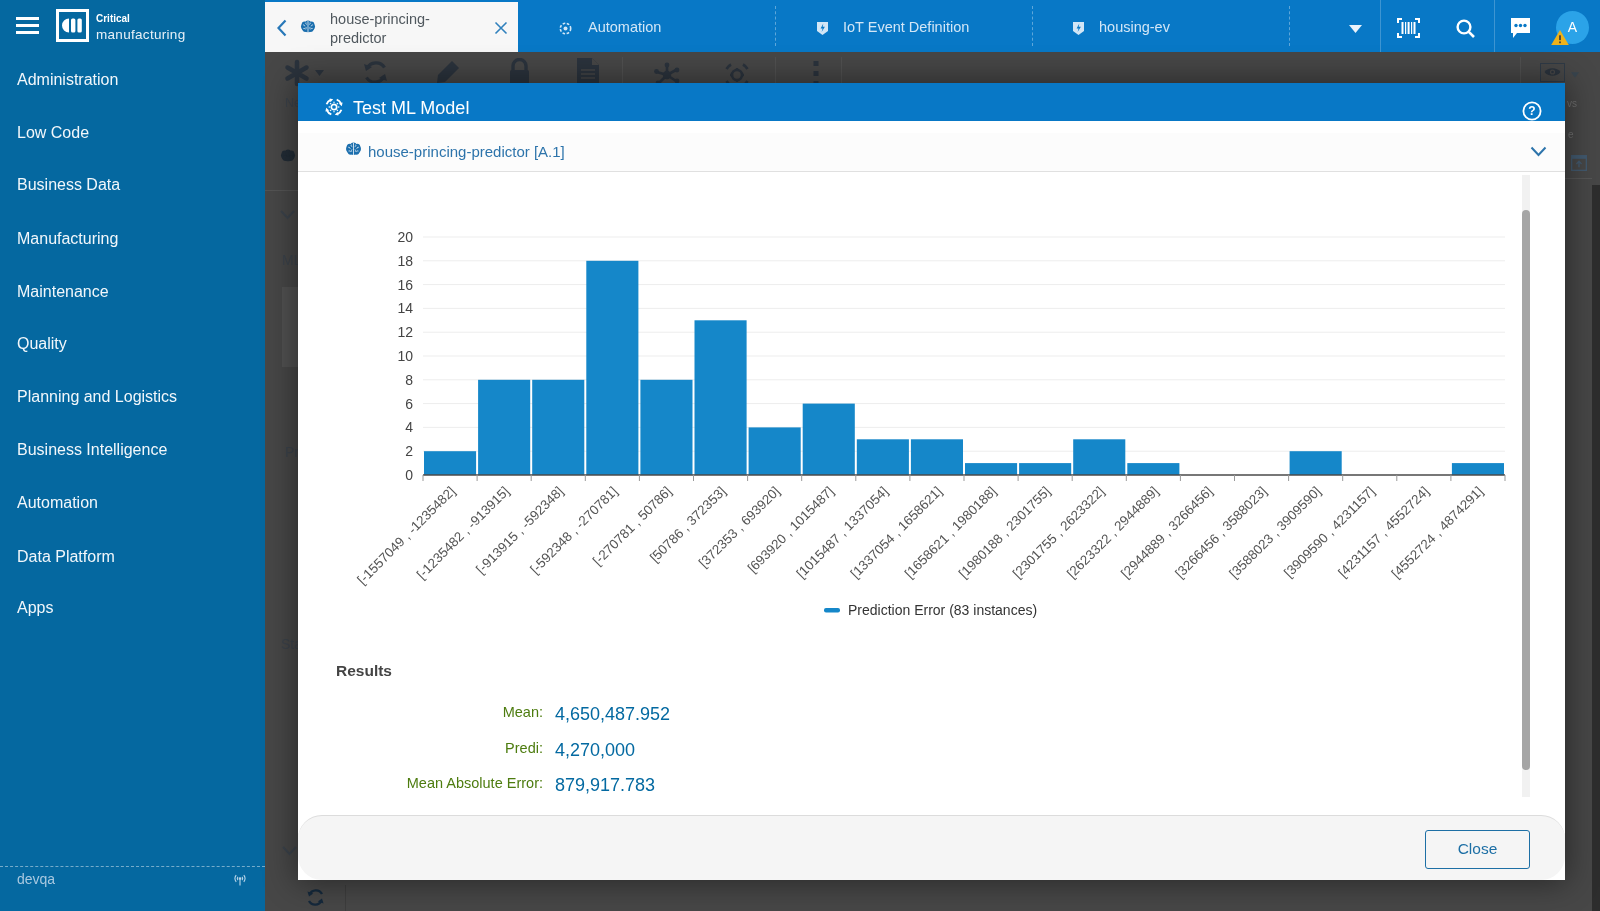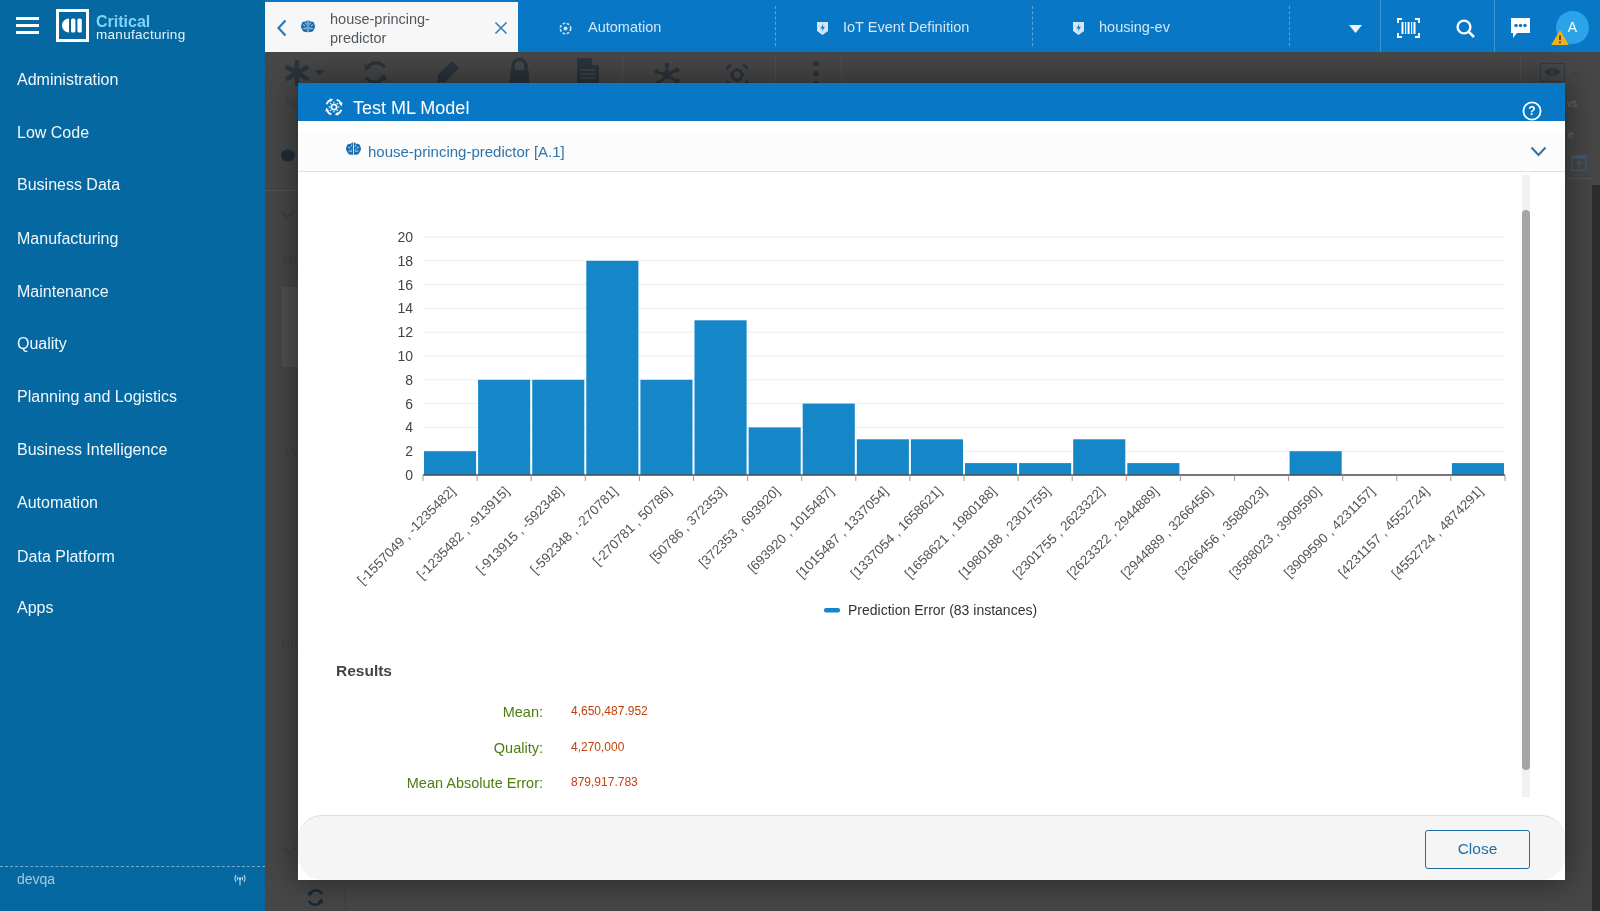--- a/index.html
+++ b/index.html
@@ -28,21 +28,21 @@
   #mtitle { position:absolute; left:55px; top:15px; color:#fff; font-size:18px; }
   #msub { position:absolute; left:0; top:50px; width:100%; height:39px; background:#fcfcfc; border-bottom:1px solid #e0e0e0; }
   #msubtext { position:absolute; left:70px; top:10px; font-size:15px; color:#2d74ab; }
   #mfooter { position:absolute; left:0; top:732px; width:100%; height:65px; background:#f5f5f5; border-top:1px solid #dcdcdc;border-radius:24px; }
   #closebtn { position:absolute; right:35px; top:14px; width:105px; height:39px; border:1.5px solid #1d6fa5; border-radius:3px;
               color:#1d6fa5; font-size:15.5px; text-align:center; line-height:36px; }
   #mtrack { position:absolute; left:1224px; top:92px; width:8px; height:622px; background:#f1f1f1; }
   #mthumb { position:absolute; left:1224px; top:127px; width:8px; height:560px; background:#a5a5a5; border-radius:4px; }
 
   .rlabel { position:absolute; left:0; width:245px; text-align:right; font-size:14.5px; color:#4d7c0f; }
-  .rvalue { position:absolute; left:257px; font-size:12px; color:#c2410c;margin-left:16px; }
+  .rvalue { position:absolute; left:257px; font-size:18px; color:#0369a1; }
   #results-h { position:absolute; left:38px; top:579px; font-size:15.5px; font-weight:700; color:#444; }
 </style>
 </head>
 <body>
 
 <div id="under" class="abs" style="left:265px;top:52px;width:1335px;height:859px;background:#474747;">
     <svg class="abs" style="left:18px;top:7px" width="28" height="28" viewBox="0 0 28 28">
       <g stroke="#2b333d" stroke-width="4.5" stroke-linecap="round">
         <path d="M14 3 V25 M4.5 8.5 L23.5 19.5 M23.5 8.5 L4.5 19.5"></path>
       </g>
@@ -167,21 +167,21 @@
     <rect x="0" y="1" width="23" height="3" fill="#fff"></rect>
       <rect x="0" y="8" width="23" height="3" fill="#fff"></rect>
       <rect x="0" y="15" width="23" height="3" fill="#fff"></rect>
   </svg>
   <svg class="abs" style="left:56px;top:9px" width="33" height="33" viewBox="0 0 33 33">
     <rect x="1.5" y="1.5" width="30" height="30" fill="none" stroke="#fff" stroke-width="3"></rect>
     <path d="M13 9.5 A6.5 6.5 0 0 0 13 23.5 Z" fill="#fff"></path>
     <rect x="15" y="9.5" width="4.4" height="14" rx="1.5" fill="#fff"></rect>
     <rect x="21.4" y="9.5" width="4.4" height="14" rx="1.5" fill="#fff"></rect>
   </svg>
-  <div class="abs" style="left:96px;top:13px;color:#7dd3fc;font-size:16px;font-weight:700;">Critical</div>
+  <div class="abs" style="left:96px;top:13px;color:#ffffff;font-size:10px;font-weight:700;">Critical</div>
   <div class="abs" style="left:96px;top:27px;color:#e8f1f8;font-size:13.5px;font-weight:400;letter-spacing:0.3px;">manufacturing</div>
 
   <div class="menu-item" style="top:71px">Administration</div>
   <div class="menu-item" style="top:124px">Low Code</div>
   <div class="menu-item" style="top:176px">Business Data</div>
   <div class="menu-item" style="top:230px">Manufacturing</div>
   <div class="menu-item" style="top:283px">Maintenance</div>
   <div class="menu-item" style="top:335px">Quality</div>
   <div class="menu-item" style="top:388px">Planning and Logistics</div>
   <div class="menu-item" style="top:441px">Business Intelligence</div>
@@ -422,21 +422,21 @@
         <text x="1077.75" y="320" text-anchor="end" font-size="13.4" fill="#555" transform="rotate(-45 1077.75 320)">[3909590 , 4231157]</text>
         <text x="1131.8500000000001" y="320" text-anchor="end" font-size="13.4" fill="#555" transform="rotate(-45 1131.8500000000001 320)">[4231157 , 4552724]</text>
         <text x="1185.95" y="320" text-anchor="end" font-size="13.4" fill="#555" transform="rotate(-45 1185.95 320)">[4552724 , 4874291]</text>
         <rect x="526" y="436" width="16" height="4.5" rx="2" fill="#1587c9"></rect>
         <text x="550" y="443" font-size="14" fill="#333">Prediction Error (83 instances)</text>
       </svg></div>
 
   <div id="results-h">Results</div>
   <div class="rlabel" style="top:621px">Mean:</div>
   <div class="rvalue" style="top:621px">4,650,487.952</div>
-  <div class="rlabel" style="top:657px">Quality:</div>
+  <div class="rlabel" style="top:657px">Predi:</div>
   <div class="rvalue" style="top:657px">4,270,000</div>
   <div class="rlabel" style="top:692px">Mean Absolute Error:</div>
   <div class="rvalue" style="top:692px">879,917.783</div>
 
   <div id="mtrack"></div>
   <div id="mthumb"></div>
   <div id="mfooter">
     <div id="closebtn">Close</div>
   </div>
 </div>

